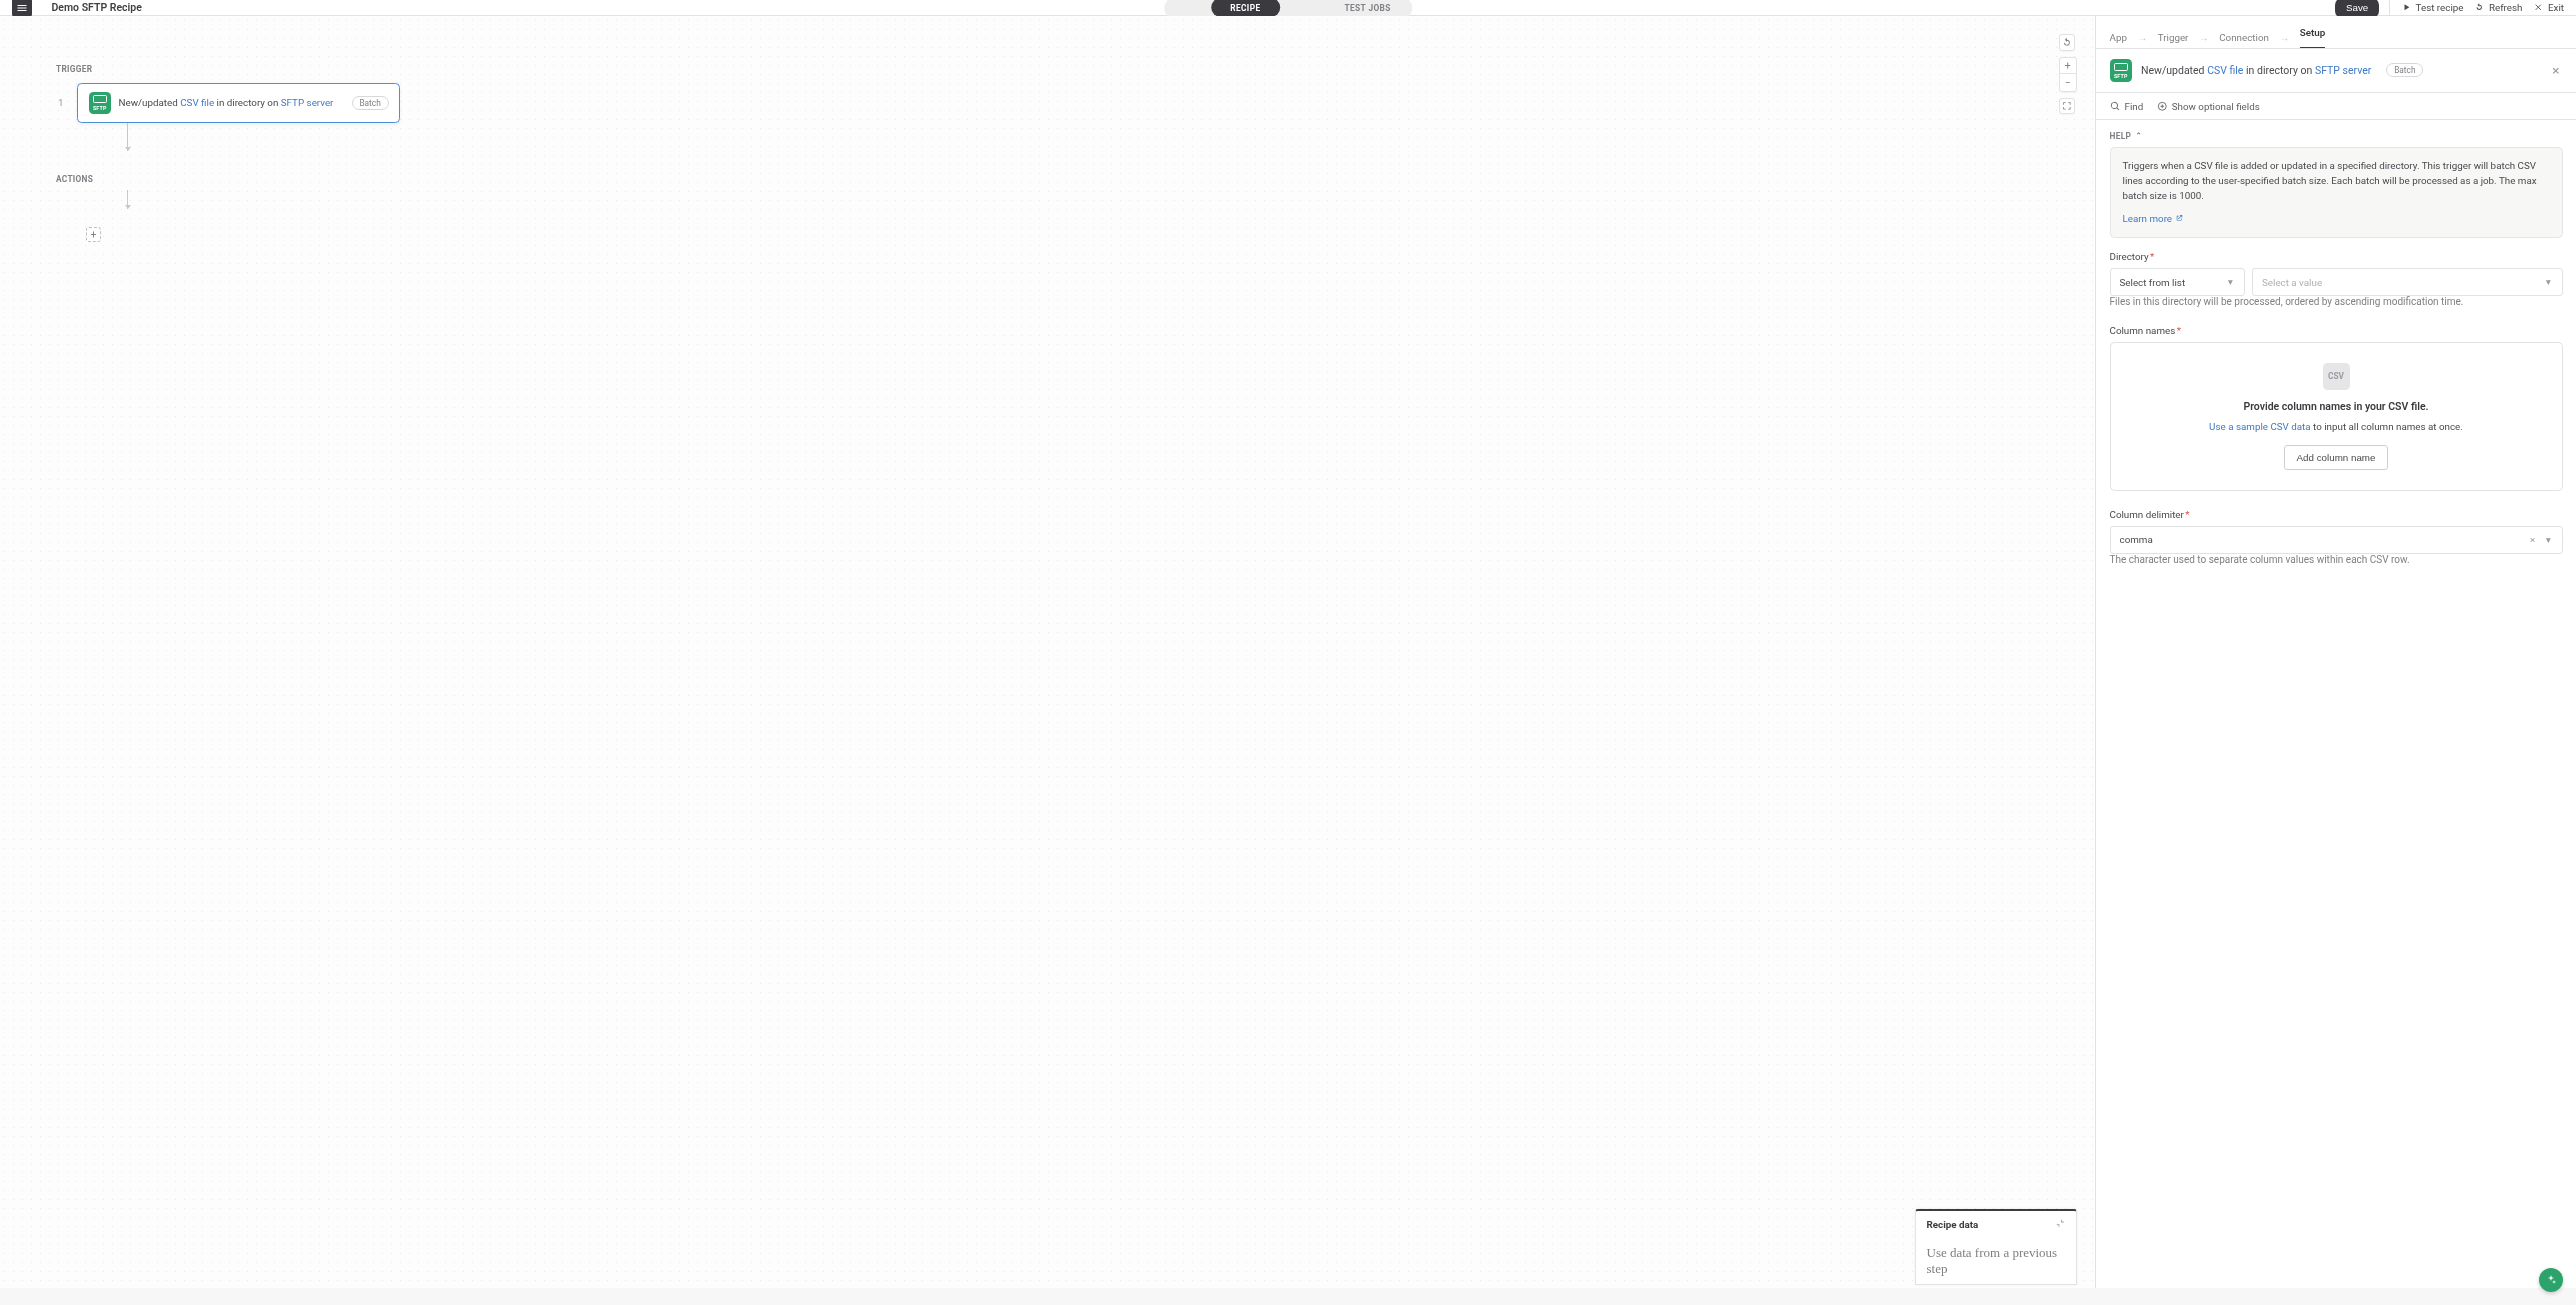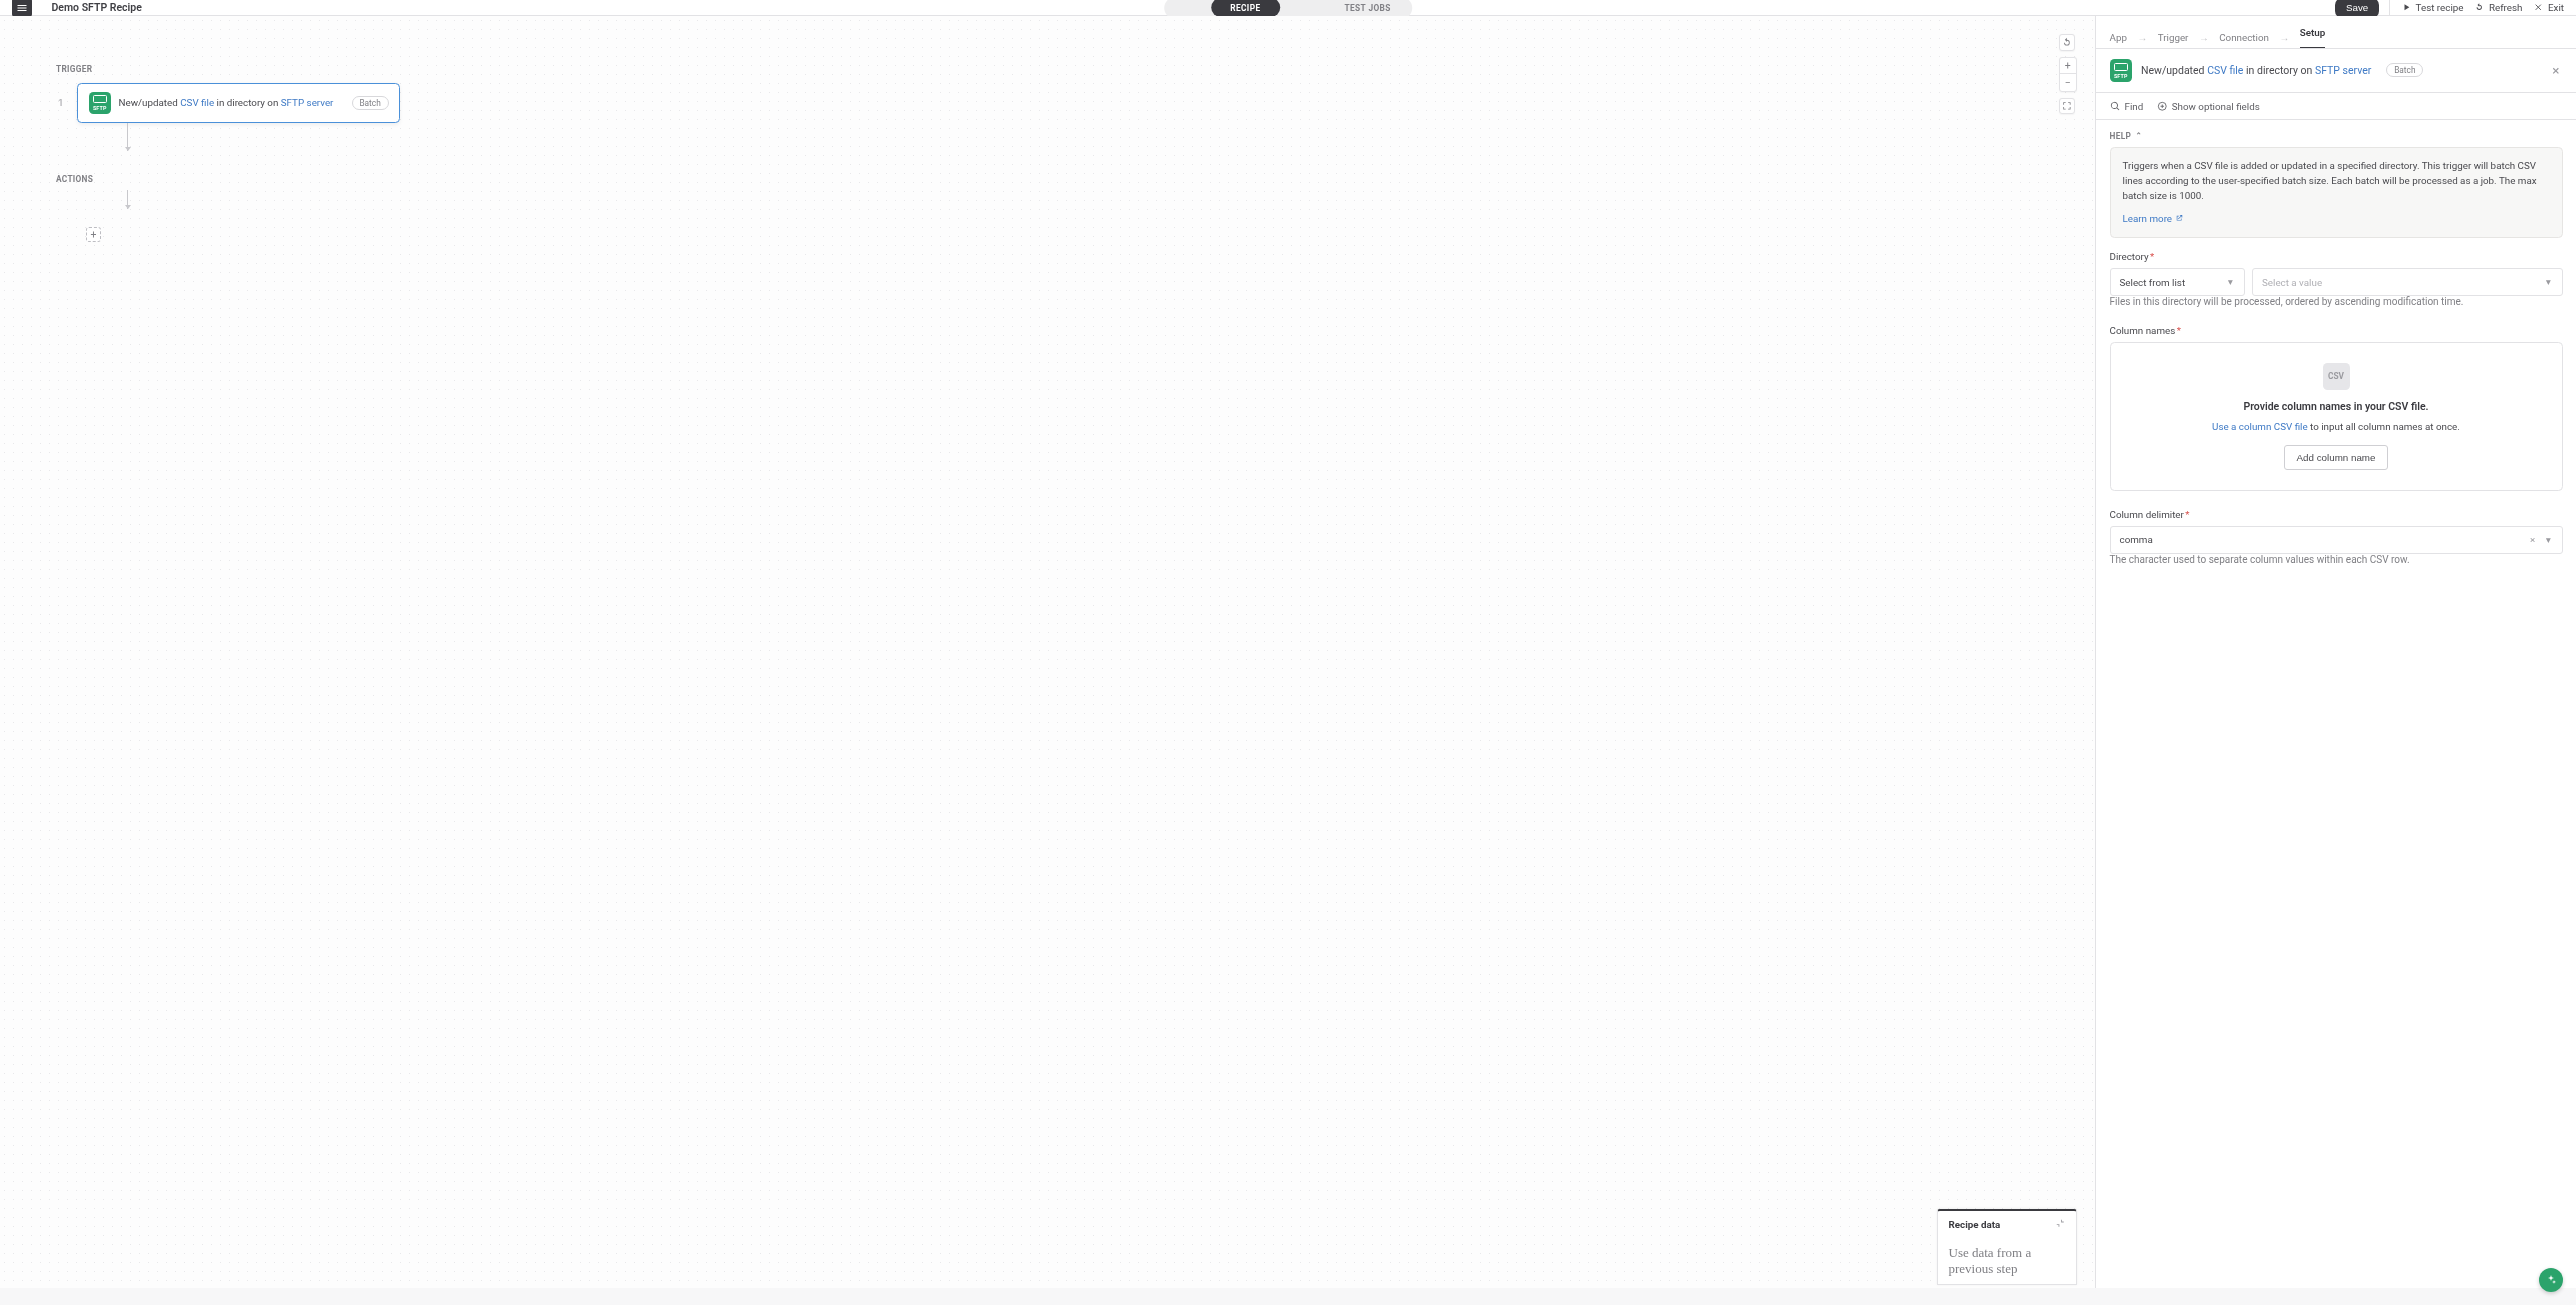--- a/index.html
+++ b/index.html
@@ -116,21 +116,21 @@
   
   .canvas-ctrls{position:absolute;top:18px;right:18px;display:flex;flex-direction:column;gap:6px;}
   .ctrl-single,.ctrl-group{background:#fff;border:0.8px solid var(--border);border-radius:3px;box-shadow:0 0.8px 1.5px rgba(0,0,0,0.04);}
   .ctrl-single{width:16.5px;height:16.5px;display:flex;align-items:center;justify-content:center;font-size:9.8px;color:#808085;cursor:pointer;}
   .ctrl-group{display:flex;flex-direction:column;}
   .ctrl-group div{width:16.5px;height:16.5px;display:flex;align-items:center;justify-content:center;font-size:10.5px;color:#808085;cursor:pointer;}
   .ctrl-group div:first-child{border-bottom:0.8px solid var(--border);}
 
   
   .recipe-data-card{
-    position:absolute;bottom:3px;right:18px;width:140px;
+    position:absolute;bottom:3px;right:18px;width:162px;
     background:#fff;border:0.8px solid var(--border);border-top:2.3px solid #3a3a3f;
     border-radius:3px 3px 0 0;padding:7.5px 10.5px;box-shadow:0 -0.8px 3px rgba(0,0,0,0.05);
   }
   .recipe-data-card .rd-head{display:flex;align-items:center;justify-content:space-between;}
   .recipe-data-card .rd-title{font-weight:700;font-size:9.8px;}
   .recipe-data-card .rd-sub{font-size:13px;color:#808085;margin-top:13px;font-family:Liberation Serif, serif;}
   .expand-icon{color:#9a9a9f;cursor:pointer;font-size:10.5px;}
 
   
   .breadcrumb{
@@ -397,21 +397,21 @@
       </div>
 
       <div class="field-block">
         <div class="field-label">
           <span>Column names</span><span class="req">*</span>
         </div>
         <div class="csv-card">
           <div class="csv-badge">CSV</div>
           <div class="csv-title">Provide column names in your CSV file.</div>
           <div class="csv-sub">
-            <a>Use a column CSV file</a><span> to input all column names at once.</span>
+            <a>Use a sample CSV data</a><span> to input all column names at once.</span>
           </div>
           <button class="outline-btn">Add column name</button>
         </div>
       </div>
 
       <div class="field-block">
         <div class="field-label">
           <span>Column delimiter</span><span class="req">*</span>
         </div>
         <div class="delim-box">

